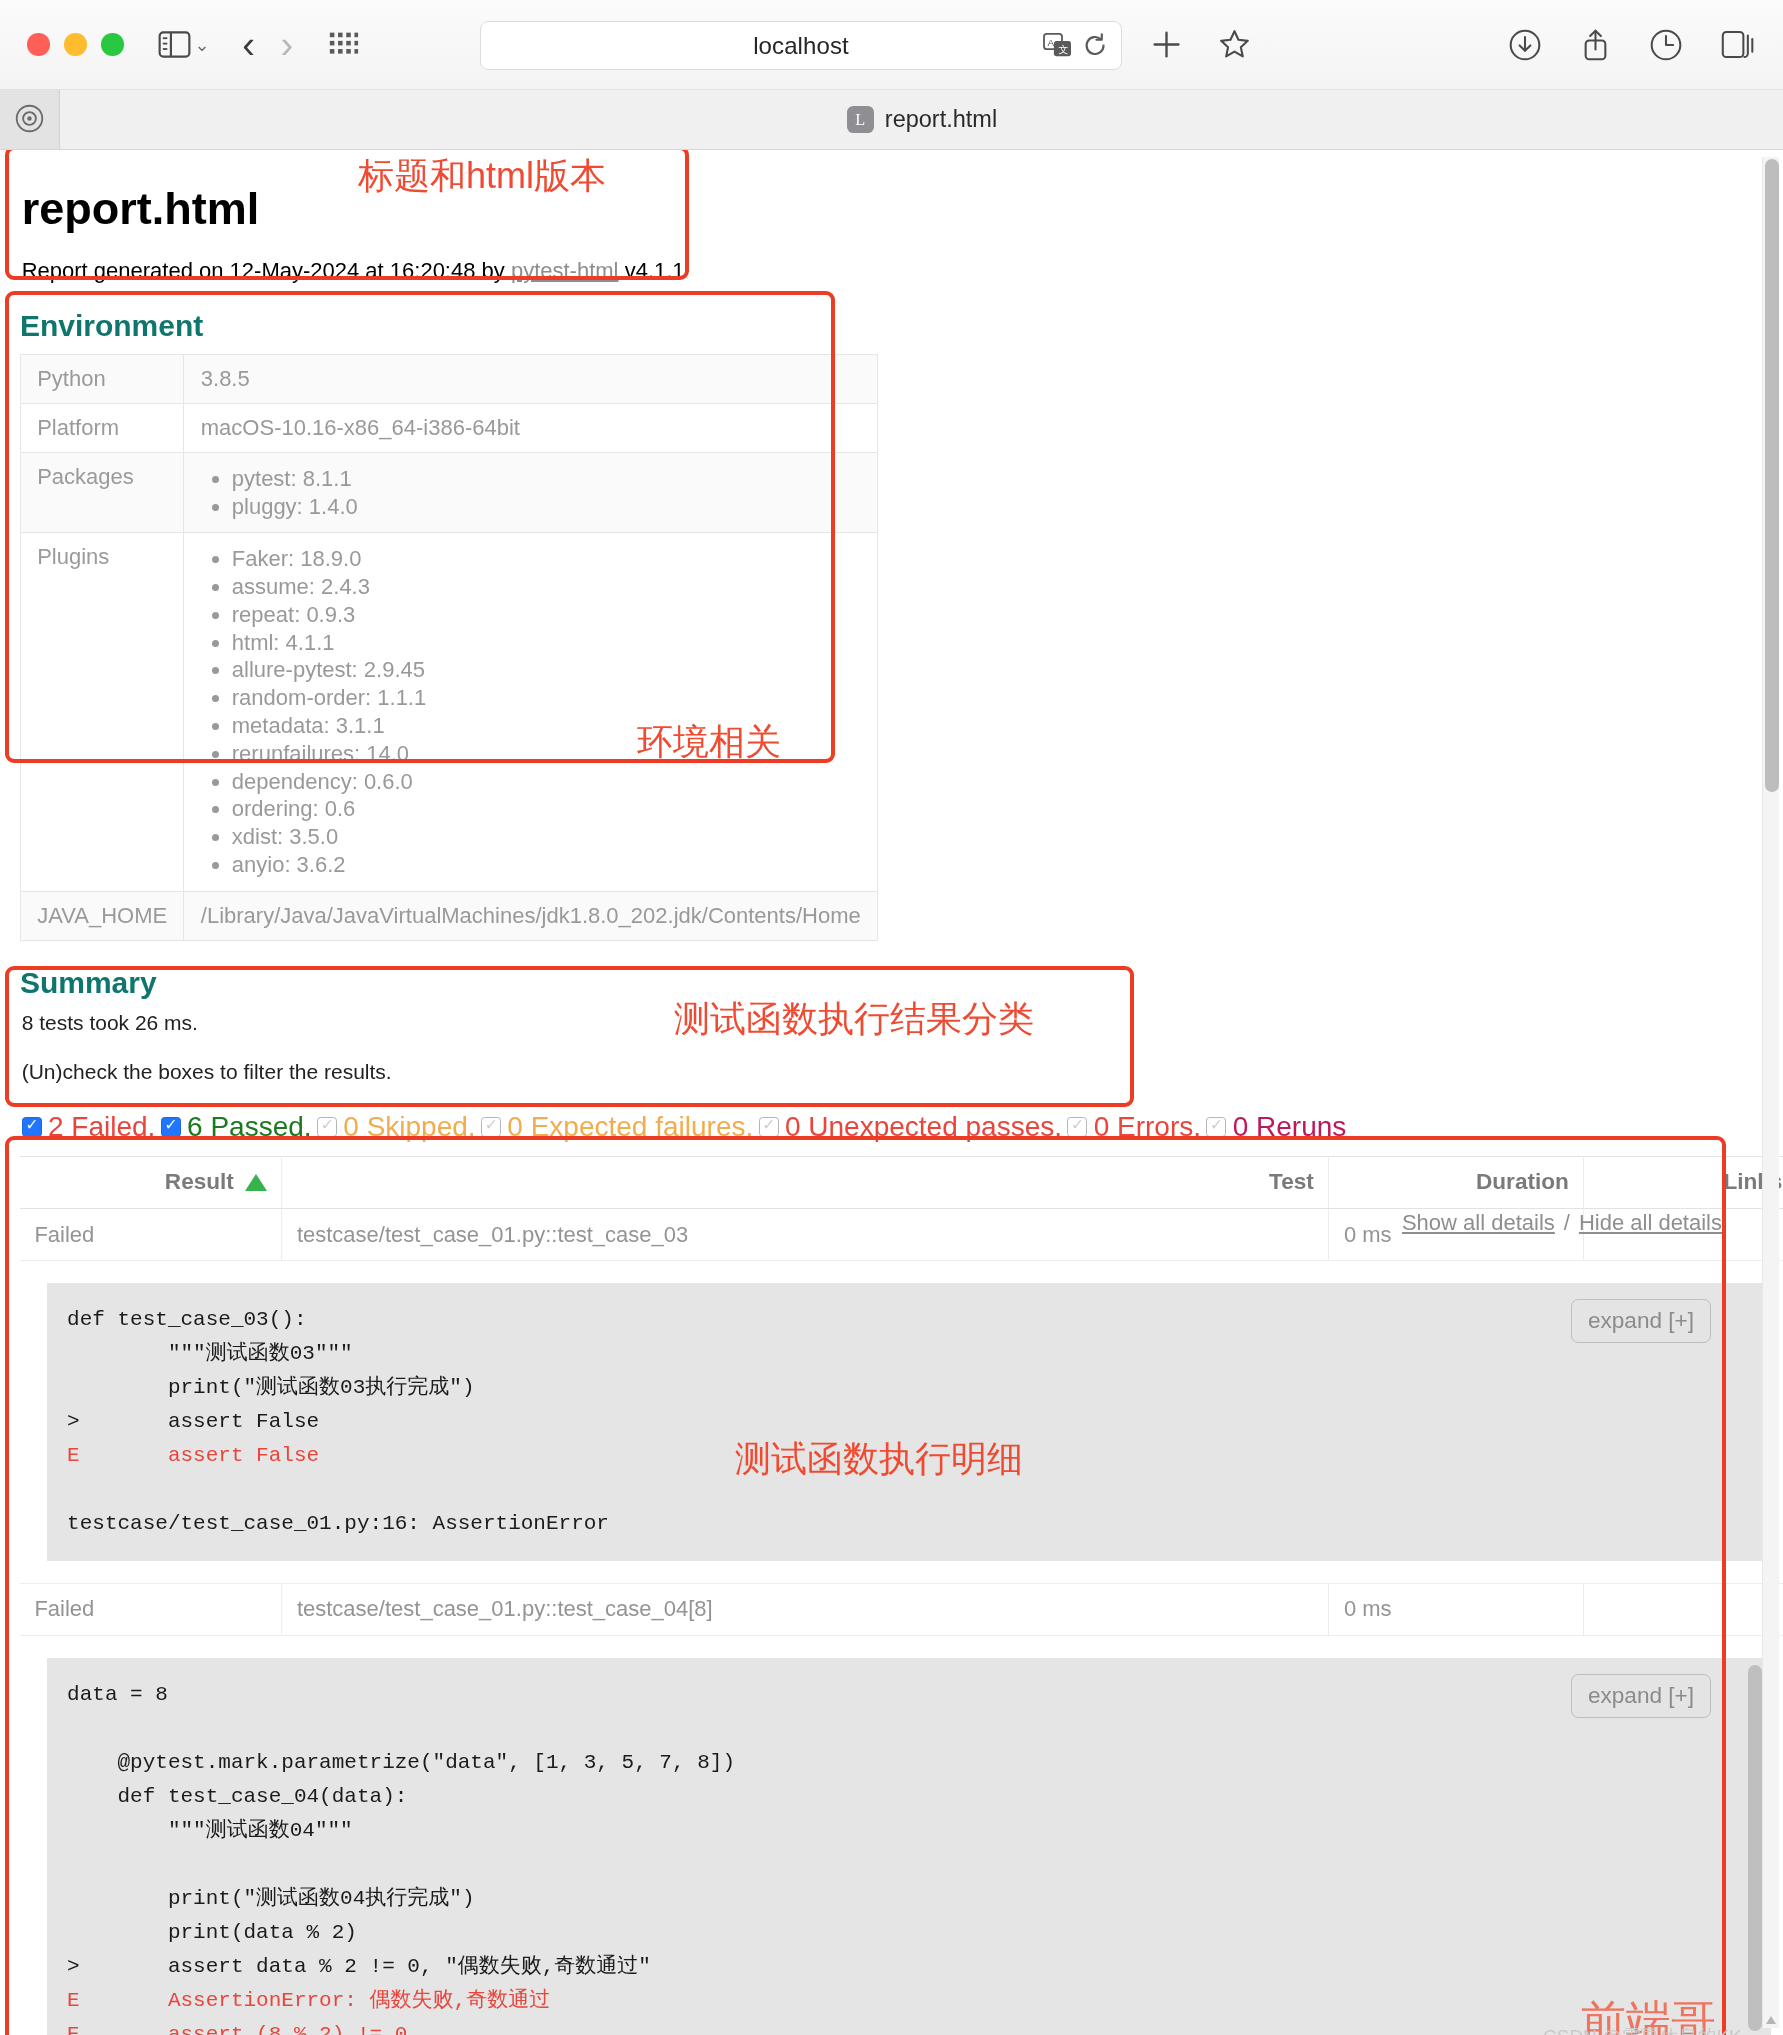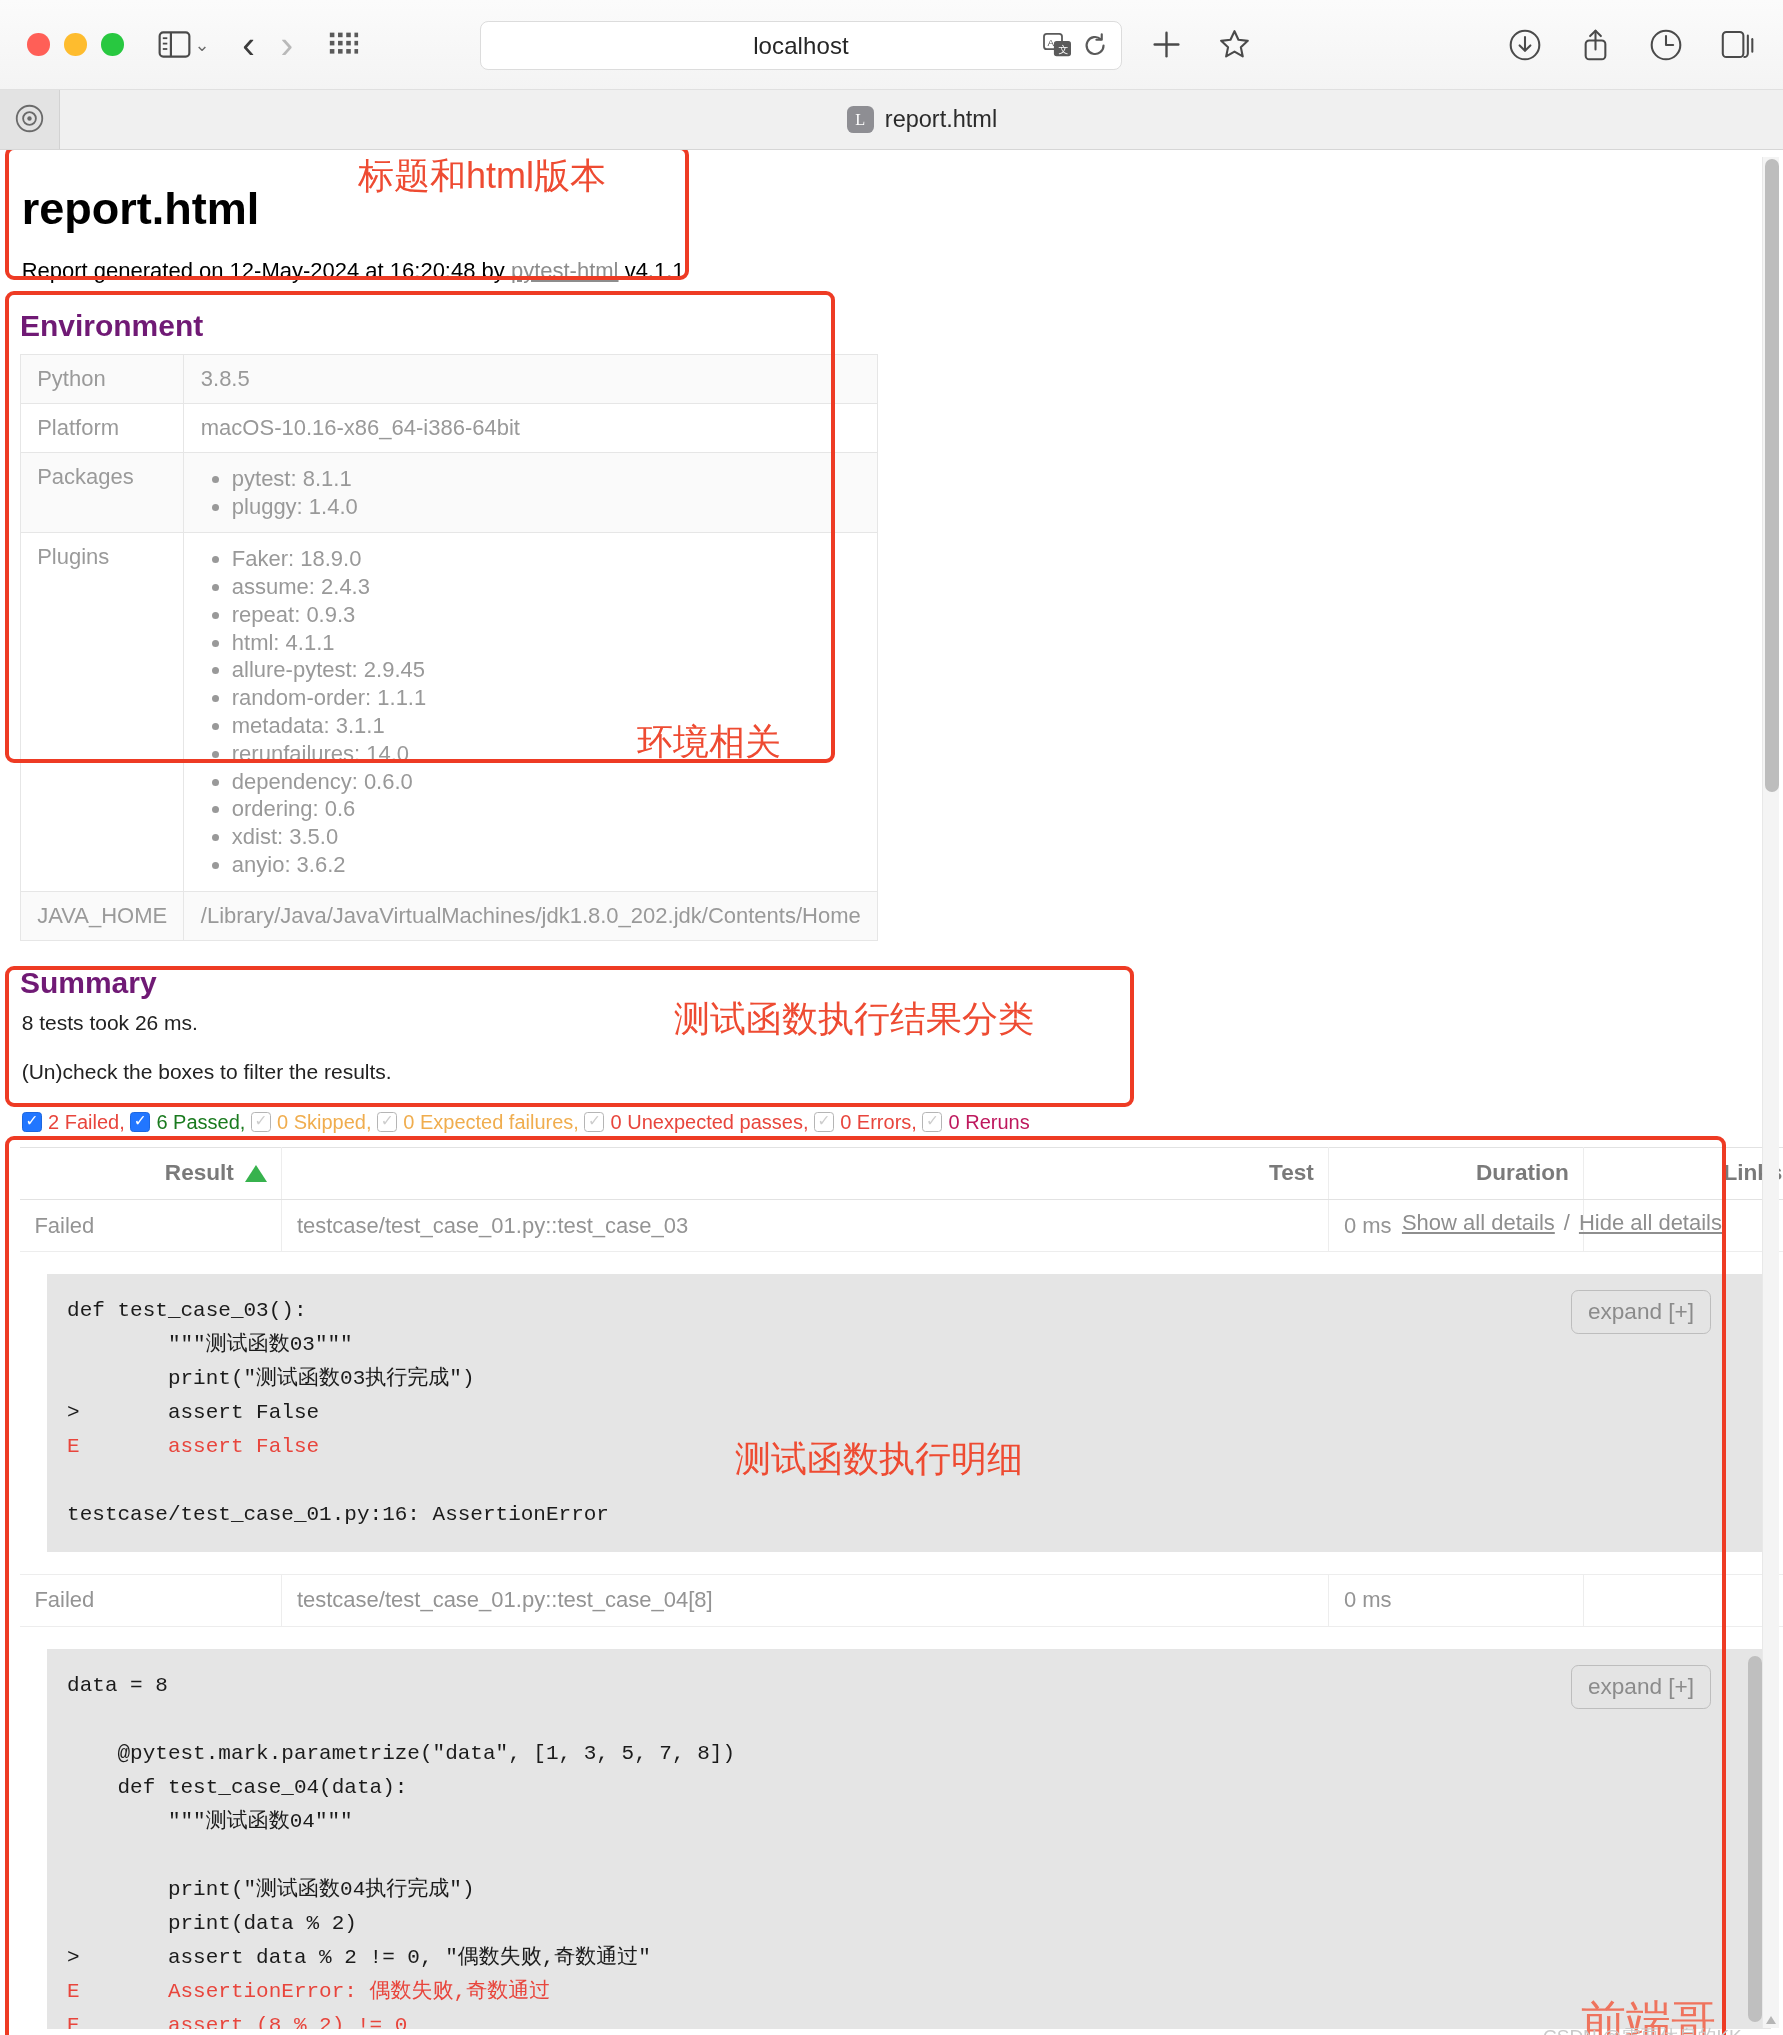--- a/index.html
+++ b/index.html
@@ -101,21 +101,21 @@
   h1.report-title {
     font-size: 45px; margin: 16.3px 0 0 5.4px; font-weight: bold; color: #000;
     font-family: "Liberation Sans", sans-serif;
   }
   .generated {
     font-size: 22px; color: #000; margin: 23.5px 0 0 5.4px;
   }
   .generated a { color: #8d8d8d; text-decoration: underline; }
 
   h2.section {
-    font-size: 30px; margin: 25px 0 11px 3.6px; font-weight: bold; color: #701a75;
+    font-size: 30px; margin: 25px 0 11px 3.6px; font-weight: bold; color: #0f766e;
   }
 
   
   table.environment {
     border-collapse: collapse;
     width: 814px;
     margin-left: 3.6px;
     font-size: 22px;
     color: #999;
   }
@@ -129,21 +129,21 @@
   table.environment td.key { width: 156px; color: #9a9a9a; }
   table.environment ul { margin: 0; padding-left: 31px; }
   table.environment li { margin: 1.8px 0; list-style: disc; }
 
   
   .summary-text { font-size: 21px; color: #222; margin: 5.4px 0 0 5.4px; }
   .summary-text.second { margin-top: 25px; }
 
   .filters {
     margin: 27px 0 0 5.4px;
-    font-size: 20px;
+    font-size: 28px;
     display: flex; align-items: center; flex-wrap: nowrap;
     gap: 0px;
   }
   .filt { display: inline-flex; align-items: center; margin-right: 5.4px; }
   .cb {
     width: 20px; height: 20px; border-radius: 3.6px;
     display: inline-block; margin-right: 6.3px;
     border: 0.9px solid #b5b5b5; background: #fff;
     position: relative;
   }

